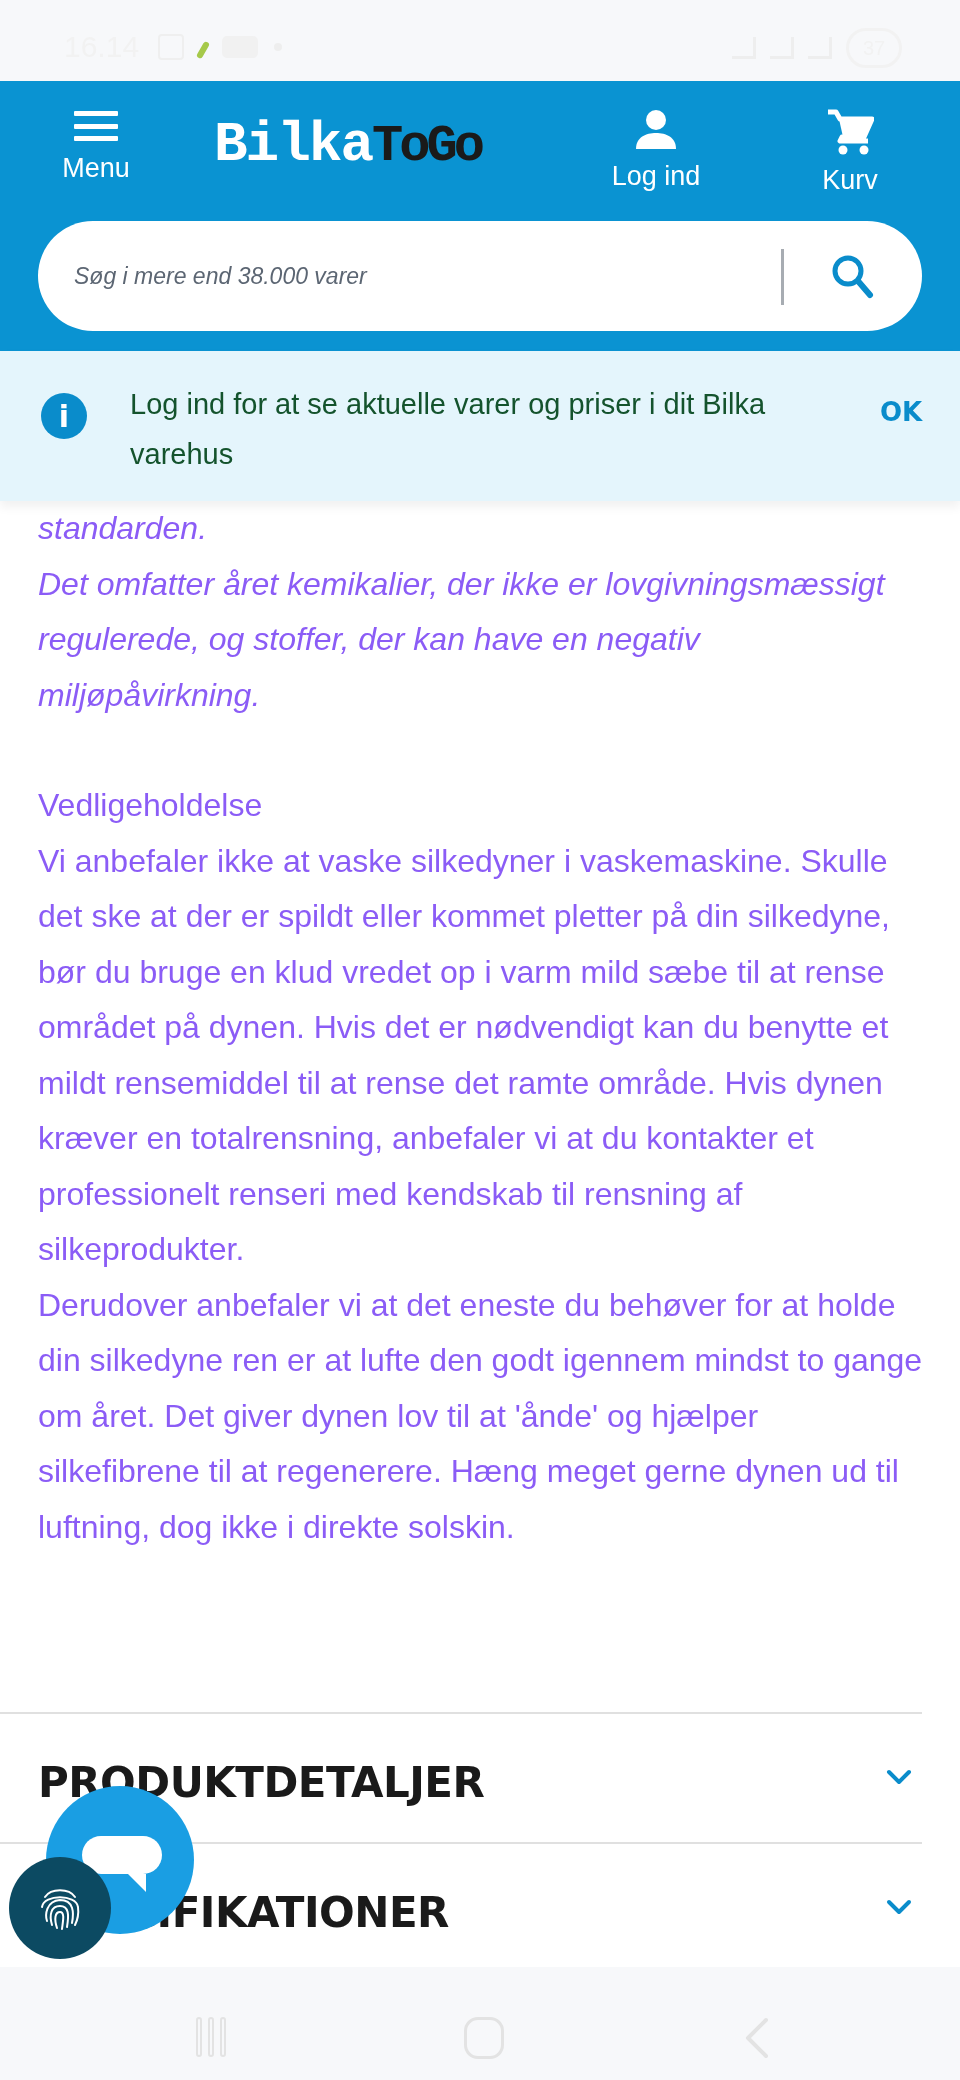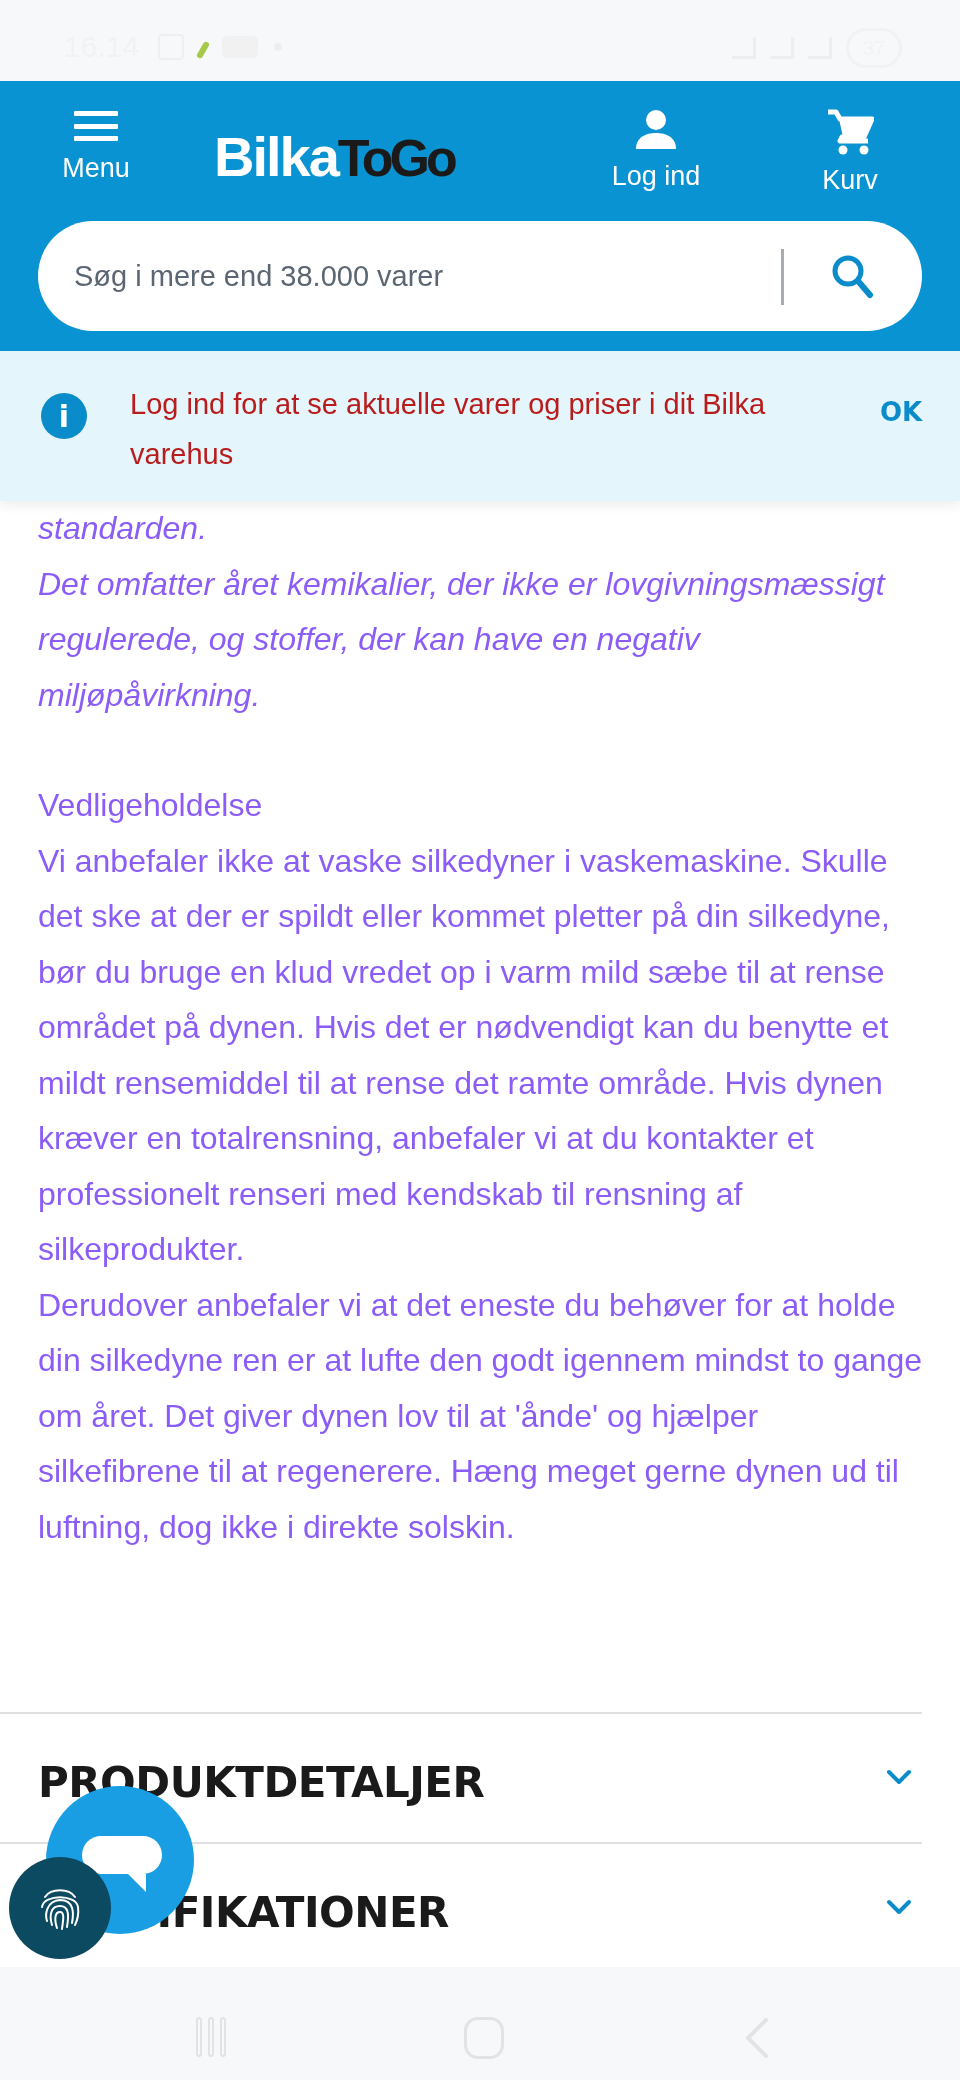--- a/index.html
+++ b/index.html
@@ -20,34 +20,34 @@
 
     
     .header { position: absolute; top: 81px; left: 0; width: 960px; height: 270px; background: #0a93d2; }
     .nav-btn { position: absolute; top: 28px; display: flex; flex-direction: column; align-items: center; color: #ffffff; font-size: 27px; cursor: pointer; }
     .nav-btn .label { margin-top: 10px; }
     .menu-btn { left: 56px; width: 80px; }
     .login-btn { left: 600px; width: 112px; }
     .cart-btn { left: 800px; width: 100px; }
     .hamburger { width: 44px; height: 34px; display: flex; flex-direction: column; justify-content: space-between; padding: 2px 0; }
     .hamburger span { display: block; height: 5px; background: #fff; border-radius: 1px; }
-    .logo { position: absolute; left: 214px; top: 40px; font-family: Liberation Sans, sans-serif; font-weight: bold; font-size: 56px; letter-spacing: -2px; line-height: 72px; }
+    .logo { position: absolute; left: 214px; top: 28px; font-family: Liberation Mono, monospace; font-weight: bold; font-size: 56px; letter-spacing: -2px; line-height: 72px; }
     .logo .bilka { color: #ffffff; }
     .logo .togo { color: #1a1a1a; letter-spacing: -4px; font-size: 52px; }
 
     .search-box { position: absolute; left: 38px; top: 140px; width: 884px; height: 110px; background: #ffffff; border-radius: 55px; display: flex; align-items: center; }
-    .search-input { border: none; outline: none; background: transparent; font-family: "Liberation Sans", sans-serif; font-size: 29px; color: #5c6673; margin-left: 36px; width: 700px; }
+    .search-input { border: none; outline: none; background: transparent; font-family: "Liberation Sans", sans-serif; font-size: 23px; color: #5c6673; margin-left: 36px; width: 700px; font-style: italic; }
     .search-input::placeholder { color: #5c6673; }
     .search-divider { position: absolute; left: 743px; top: 28px; width: 3px; height: 56px; background: #a7acb2; }
     .search-btn { position: absolute; left: 790px; top: 30px; width: 60px; height: 50px; cursor: pointer; }
 
     
     .banner { position: absolute; top: 351px; left: 0; width: 960px; height: 150px; background: #e4f5fc; box-shadow: 0 6px 10px rgba(0,0,0,0.06); z-index: 2; }
     .banner .info-icon { position: absolute; left: 41px; top: 42px; width: 46px; height: 46px; border-radius: 50%; background: #0a8ccb; color: #fff; font-weight: bold; font-size: 30px; display: flex; align-items: center; justify-content: center; font-family: "DejaVu Sans", sans-serif; }
-    .banner .msg { position: absolute; left: 130px; top: 28px; width: 730px; font-size: 29px; line-height: 50px; color: #b91c1c; }
+    .banner .msg { position: absolute; left: 130px; top: 28px; width: 730px; font-size: 29px; line-height: 50px; color: #14532d; }
     .banner .ok { position: absolute; left: 880px; top: 46px; font-size: 26px; font-weight: bold; color: #0a8ccb; cursor: pointer; font-family: "DejaVu Sans", sans-serif; }
 
     
     .content { position: absolute; top: 501px; left: 38px; width: 890px; font-size: 32px; line-height: 55.5px; color: #8b5cf6; }
     .content .italic { font-style: italic; }
     .content .section-heading { font-weight: normal; margin-top: 55px; }
 
     
     .accordion { position: absolute; left: 0; width: 922px; border-top: 2px solid #e0e0e0; height: 130px; cursor: pointer; }
     .accordion .acc-title { position: absolute; left: 38px; top: 44px; font-family: "DejaVu Sans", sans-serif; font-weight: bold; font-size: 42px; letter-spacing: -0.5px; color: #1a1a1a; }

